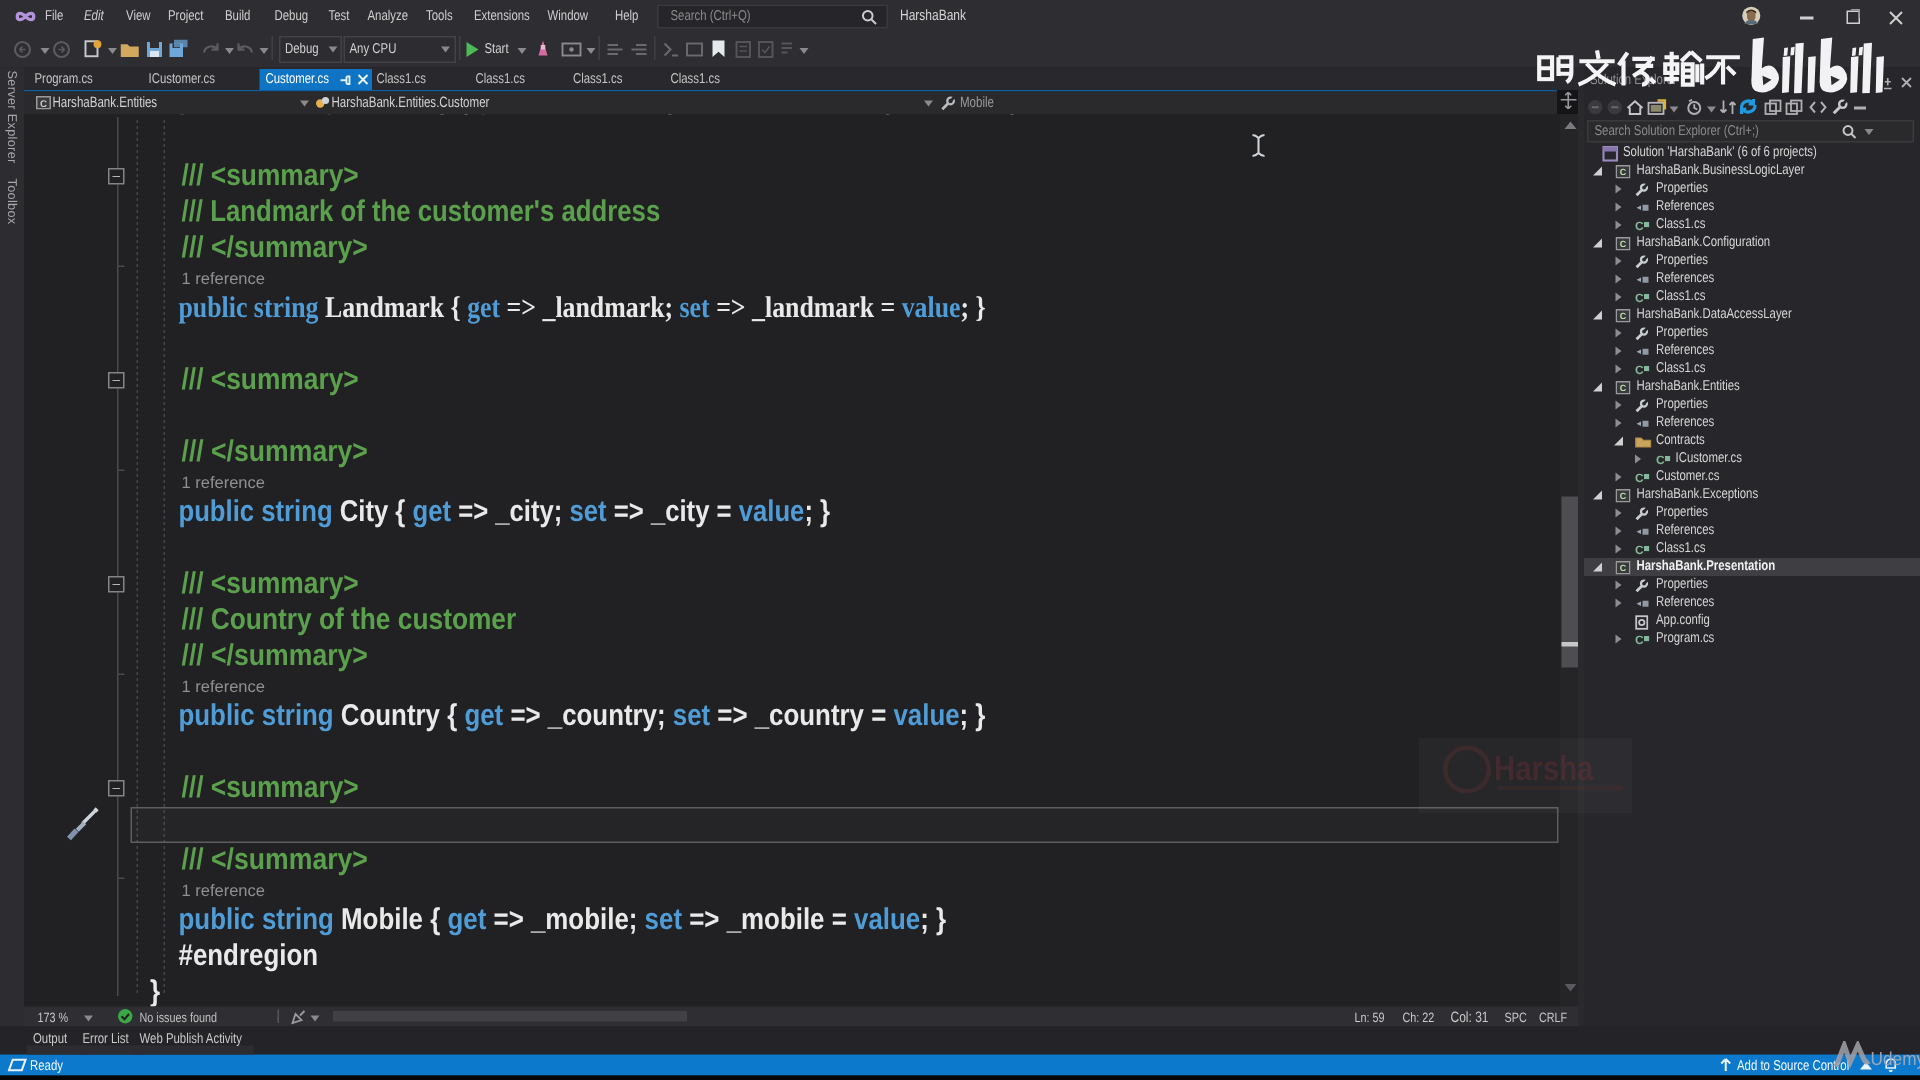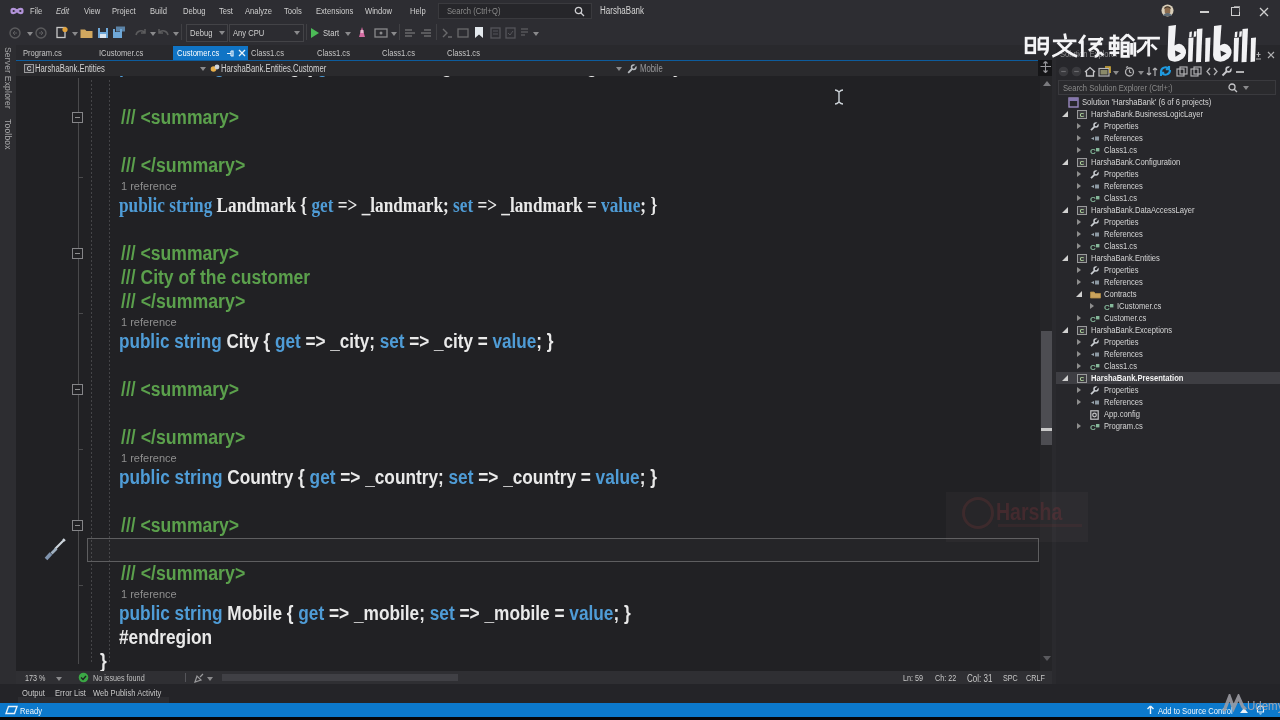--- a/index.html
+++ b/index.html
@@ -36,27 +36,28 @@
       <div class="abs fold" style="left:56px;top:171.5px;"><span>–</span></div>
       <div class="abs fold" style="left:56px;top:307.5px;"><span>–</span></div>
       <div class="abs fold" style="left:56px;top:443.5px;"><span>–</span></div>
       <div class="abs" style="left:62px;top:101px;width:5px;height:1px;background:#4a4a4c;"></div>
       <div class="abs" style="left:62px;top:237px;width:5px;height:1px;background:#4a4a4c;"></div>
       <div class="abs" style="left:62px;top:373px;width:5px;height:1px;background:#4a4a4c;"></div>
       <div class="abs" style="left:62px;top:509px;width:5px;height:1px;background:#4a4a4c;"></div>
       <div class="abs" style="left:71px;top:461.5px;width:950px;height:22px;border:1px solid #5e5e60;background:rgba(255,255,255,0.02);"></div>
       <div class="cl" style="top:-22.5px;left:103px;"><span class="sx" style="transform:scaleX(0.882);"><span class="kw">public string </span>Building { <span class="kw">get</span> =&gt; _building; <span class="kw">set</span> =&gt; _building = <span class="kw">value</span>; }</span></div>
       <div class="cl cm" style="top:29px;left:105px;"><span class="sx" style="transform:scaleX(0.878);">/// &lt;summary&gt;</span></div>
+      <div class="cl cm" style="top:53px;left:105px;"><span class="sx" style="transform:scaleX(0.859);">/// Landmark of the customer's address</span></div>
       <div class="cl cm" style="top:77px;left:105px;"><span class="sx" style="transform:scaleX(0.887);">/// &lt;/summary&gt;</span></div>
       <div class="cl" style="top:117px;left:103px;font-family:Liberation Serif, serif;"><span class="sx" style="transform:scaleX(0.861);"><span class="kw">public string </span>Landmark { <span class="kw">get</span> =&gt; _landmark; <span class="kw">set</span> =&gt; _landmark = <span class="kw">value</span>; }</span></div>
       <div class="cl cm" style="top:165px;left:105px;"><span class="sx" style="transform:scaleX(0.878);">/// &lt;summary&gt;</span></div>
-      <div class="cl cm" style="top:189px;left:105px;"><span class="sx" style="transform:scaleX(0.877);">/// City of the customer</span></div>
       <div class="cl cm" style="top:213px;left:105px;"><span class="sx" style="transform:scaleX(0.887);">/// &lt;/summary&gt;</span></div>
       <div class="cl" style="top:253px;left:103px;"><span class="sx" style="transform:scaleX(0.856);"><span class="kw">public string </span>City { <span class="kw">get</span> =&gt; _city; <span class="kw">set</span> =&gt; _city = <span class="kw">value</span>; }</span></div>
       <div class="cl cm" style="top:301px;left:105px;"><span class="sx" style="transform:scaleX(0.878);">/// &lt;summary&gt;</span></div>
+      <div class="cl cm" style="top:325px;left:105px;"><span class="sx" style="transform:scaleX(0.877);">/// Country of the customer</span></div>
       <div class="cl cm" style="top:349px;left:105px;"><span class="sx" style="transform:scaleX(0.887);">/// &lt;/summary&gt;</span></div>
       <div class="cl" style="top:389px;left:103px;"><span class="sx" style="transform:scaleX(0.862);"><span class="kw">public string </span>Country { <span class="kw">get</span> =&gt; _country; <span class="kw">set</span> =&gt; _country = <span class="kw">value</span>; }</span></div>
       <div class="cl cm" style="top:437px;left:105px;"><span class="sx" style="transform:scaleX(0.878);">/// &lt;summary&gt;</span></div>
       <div class="cl cm" style="top:485px;left:105px;"><span class="sx" style="transform:scaleX(0.887);">/// &lt;/summary&gt;</span></div>
       <div class="cl" style="top:525px;left:103px;"><span class="sx" style="transform:scaleX(0.863);"><span class="kw">public string </span>Mobile { <span class="kw">get</span> =&gt; _mobile; <span class="kw">set</span> =&gt; _mobile = <span class="kw">value</span>; }</span></div>
       <div class="cl" style="top:549px;left:103px;"><span class="sx" style="transform:scaleX(0.863);">#endregion</span></div>
       <div class="cl" style="top:573px;left:84px;"><span class="sx" style="transform:scaleX(0.863);">}</span></div>
       <div class="ref" style="top:103px;">1 reference</div>
       <div class="ref" style="top:239px;">1 reference</div>
       <div class="ref" style="top:375px;">1 reference</div>

